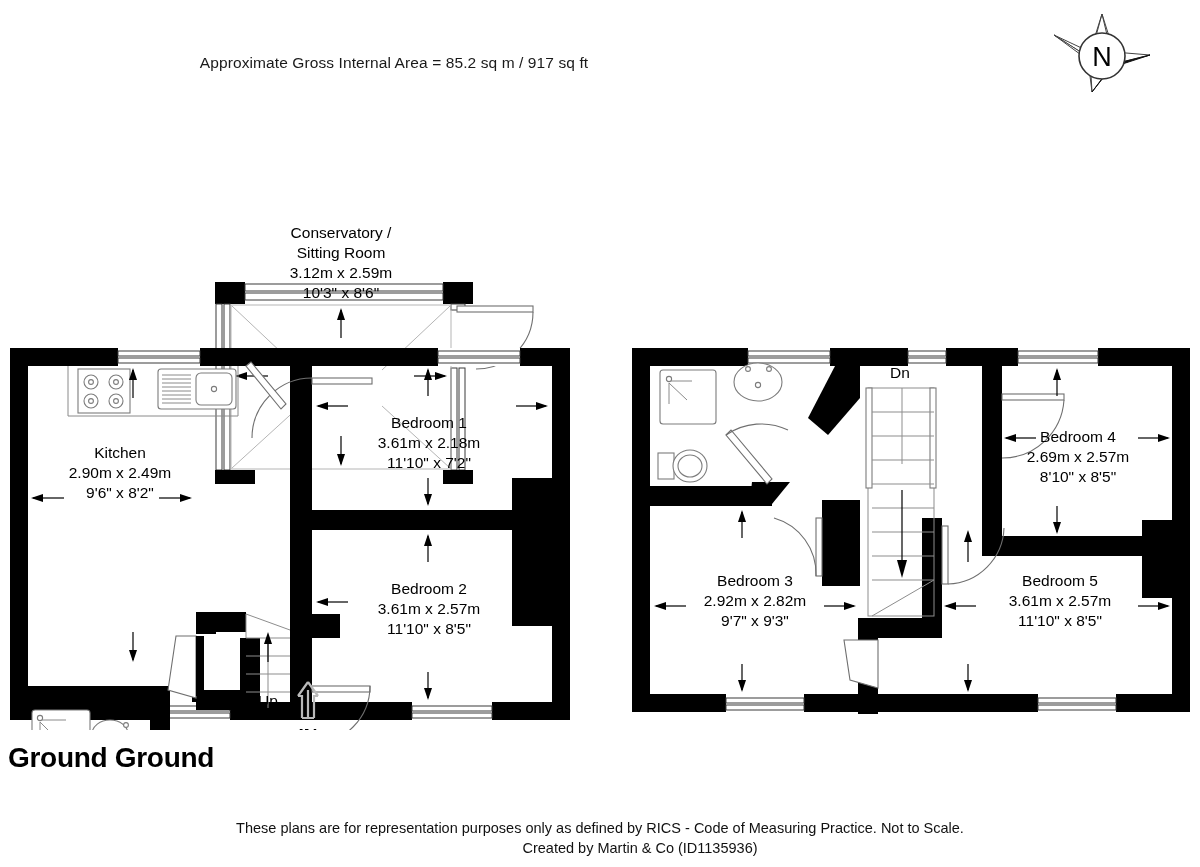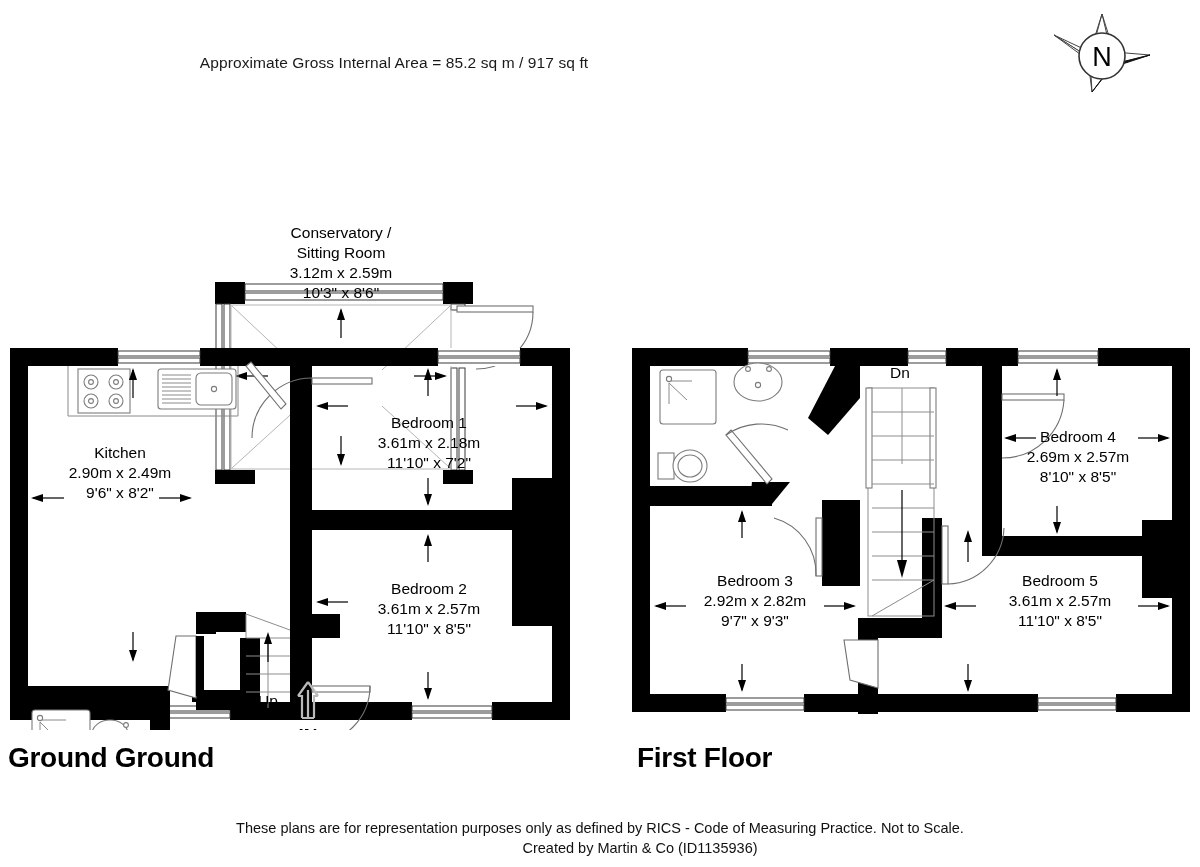--- a/index.html
+++ b/index.html
@@ -493,18 +493,17 @@
       <polygon points="540,266 528,262 528,270" fill="#000" stroke="none"></polygon>
     </g>
     <g>
       <text class="room-text" x="430" y="246">Bedroom 5</text>
       <text class="room-text" x="430" y="266">3.61m x 2.57m</text>
       <text class="room-text" x="430" y="286">11'10" x 8'5"</text>
     </g>
   </svg>
 
   <div class="floor-label" id="ground-floor-label">Ground Ground</div>
-  <div class="floor-label" id="first-floor-label">First Floor</div>
 
   <div class="footer-line" id="footer-rics">These plans are for representation purposes only as defined by RICS - Code of Measuring Practice. Not to Scale.</div>
   <div class="footer-line" id="footer-credit">Created by Martin &amp; Co (ID1135936)</div>
 
 </div>
 
 </body></html>

